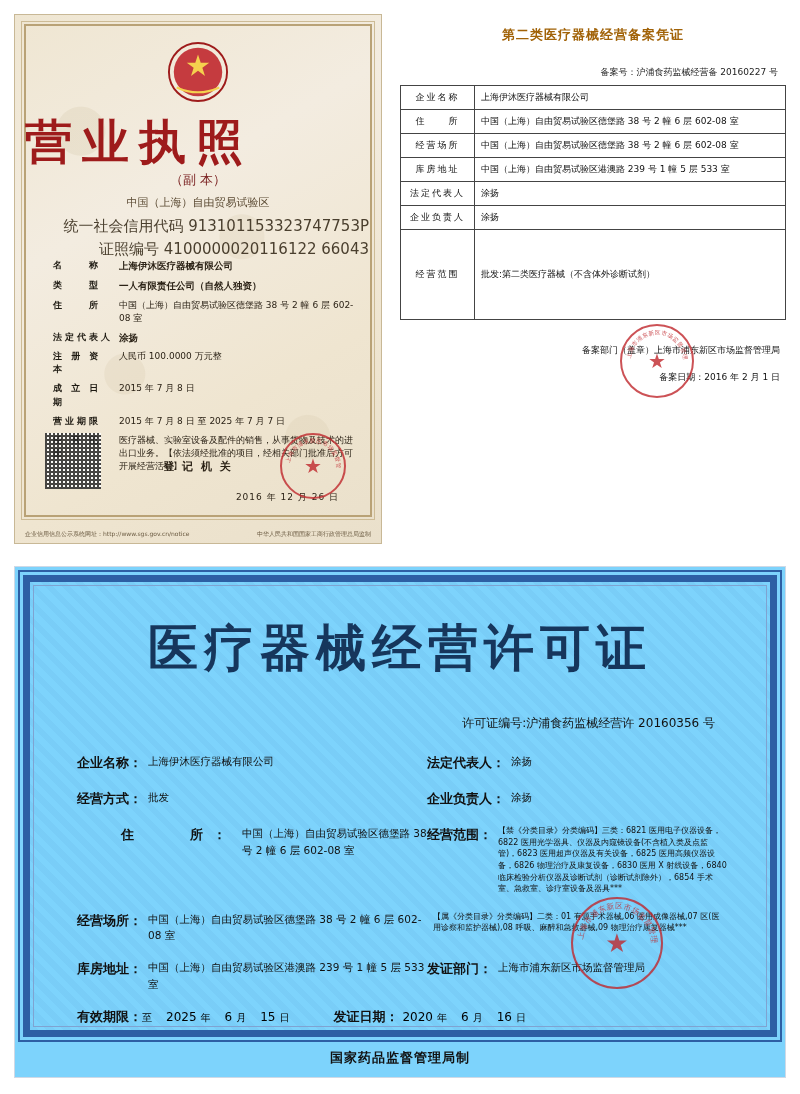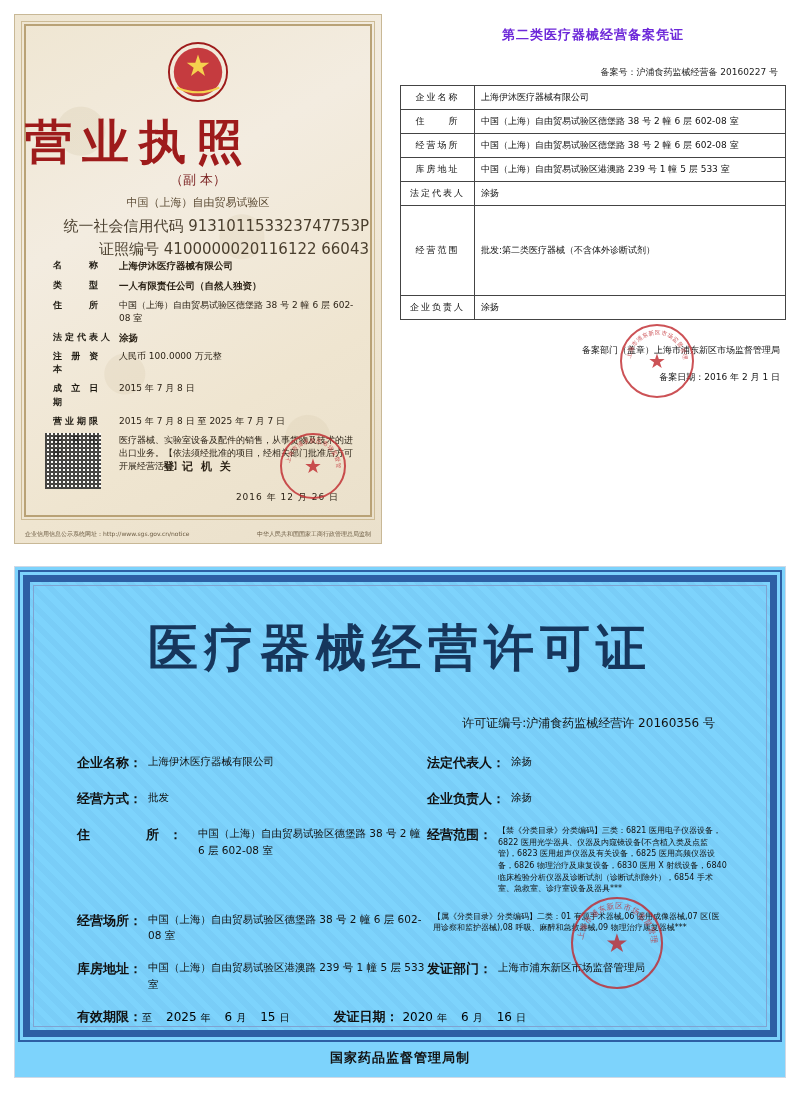--- a/index.html
+++ b/index.html
@@ -76,21 +76,21 @@
   }
   .seal .star { font-size:20px; line-height:1; }
   .seal-text {
     position:absolute; inset:0; border-radius:50%;
     font-size:5px; letter-spacing:.5px;
   }
   .seal-lic { left:265px; top:418px; width:66px; height:66px; }
 
   
   .record { position:absolute; left:400px; top:26px; width:386px; }
-  .rec-title { text-align:center; font-size:13px; font-weight:bold; color:#6d28d9; letter-spacing:1px; }
+  .rec-title { text-align:center; font-size:13px; font-weight:bold; color:#a16207; letter-spacing:1px; }
   .rec-no { text-align:right; font-size:9px; color:#222; margin:22px 8px 6px 0; }
   .rec-table { width:100%; border-collapse:collapse; table-layout:fixed; }
   .rec-table td { border:1px solid #444; font-size:9px; color:#111; padding:5px 6px; vertical-align:middle; }
   .rec-table td.k { width:74px; text-align:center; letter-spacing:2px; }
   .rec-table td.scope { height:90px; vertical-align:middle; }
   .rec-foot { margin-top:24px; font-size:9px; color:#111; position:relative; }
   .rec-foot .l1 { text-align:right; padding-right:6px; }
   .rec-foot .l2 { text-align:right; padding-right:6px; margin-top:14px; }
   .seal-rec { left:220px; top:-20px; width:74px; height:74px; }
 
@@ -114,21 +114,21 @@
     position:absolute; left:0; right:0; top:48px; text-align:center;
     font-size:50px; font-weight:bold; color:#16365c; letter-spacing:6px;
   }
   .p-no { position:absolute; right:70px; top:148px; font-size:12px; color:#111; }
   .p-body { position:absolute; left:0; right:0; top:186px; bottom:30px; }
   .p-row { display:flex; margin-bottom:16px; padding:0 58px 0 62px; }
   .p-cell { display:flex; font-size:11px; color:#111; line-height:1.55; }
   .p-cell.left { width:350px; flex:0 0 350px; }
   .p-cell.right { flex:1; }
   .p-key { font-weight:bold; font-size:13px; color:#111; white-space:nowrap;text-align:center; }
-  .p-key.sp { letter-spacing:10px; }
+  .p-key.sp { letter-spacing:10px;margin-left:44px; }
   .p-val { padding-left:6px; font-size:10.5px; }
   .p-val.small { font-size:8px; line-height:1.45; }
   .p-date-row { display:flex; padding:0 58px 0 62px; align-items:baseline; font-size:11px; margin-top:8px; }
   .p-date-row .p-key { font-size:13px; }
   .dnum { font-size:12px; padding:0 4px; }
   .dlabel { font-size:10px; padding-right:10px; }
   .seal-permit { left:556px; top:330px; width:92px; height:92px; }
   .p-footer {
     position:absolute; left:0; right:0; bottom:10px; text-align:center;
     font-size:13px; font-weight:bold; color:#111; letter-spacing:1px;
@@ -243,26 +243,26 @@
       </tr>
       <tr>
         <td class="k">库房地址</td>
         <td>中国（上海）自由贸易试验区港澳路 239 号 1 幢 5 层 533 室</td>
       </tr>
       <tr>
         <td class="k">法定代表人</td>
         <td>涂扬</td>
       </tr>
       <tr>
+        <td class="k">企业负责人</td>
+        <td>涂扬</td>
+      </tr>
+      <tr>
         <td class="k scope">经营范围</td>
         <td class="scope">批发:第二类医疗器械（不含体外诊断试剂）</td>
-      </tr>
-      <tr>
-        <td class="k">企业负责人</td>
-        <td>涂扬</td>
       </tr>
     </tbody>
       </table>
 
     <div class="rec-foot">
       <div class="l1">备案部门（盖章）上海市浦东新区市场监督管理局</div>
       <div class="l2">备案日期：2016 年 2 月 1 日</div>
       <div class="seal seal-rec">
         <span class="star">★</span>
         <svg class="seal-text" viewBox="0 0 74 74">

